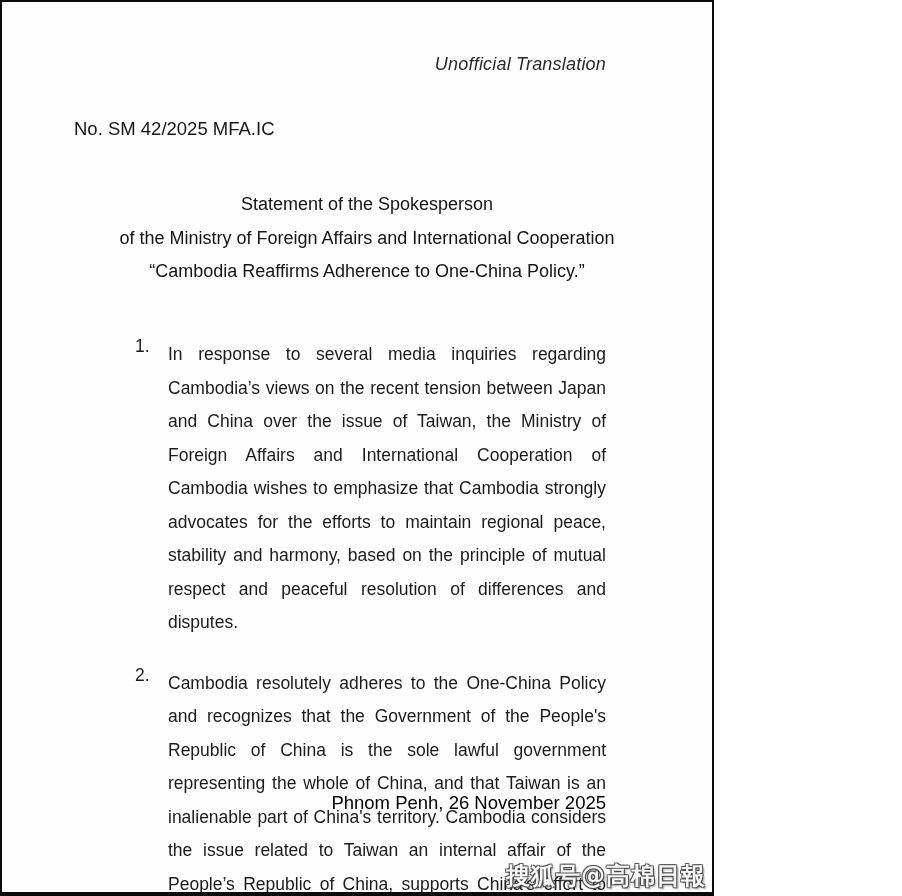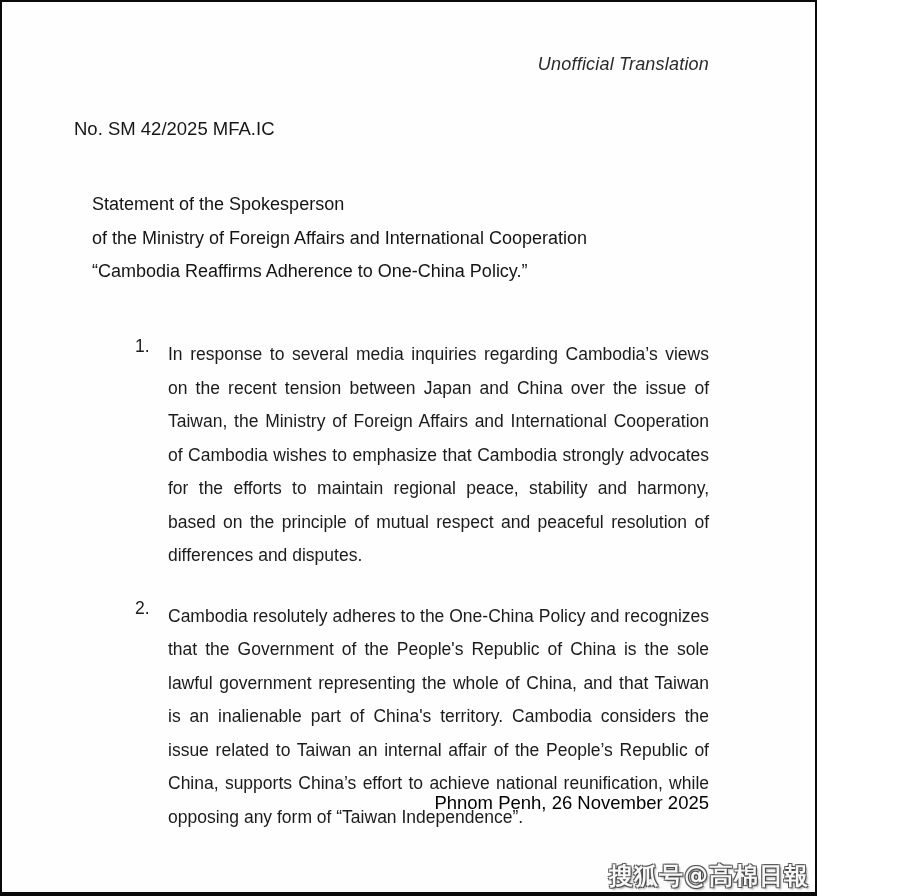--- a/index.html
+++ b/index.html
@@ -2,21 +2,21 @@
 <html><head>
 <meta charset="utf-8">
 <style>
   html, body {
     margin: 0;
     padding: 0;
     background: #ffffff;
   }
   .page {
     position: relative;
-    width: 817px;
+    width: 714px;
     height: 896px;
     box-sizing: border-box;
     background: #fefefe;
     border-top: 2px solid #0a0a0a;
     border-left: 2px solid #0a0a0a;
     border-right: 2px solid #0a0a0a;
     border-bottom: 4px solid #0a0a0a;
     font-family: "Liberation Sans", sans-serif;
     color: #1c1c1c;
     overflow: hidden;
@@ -35,20 +35,21 @@
     top: 116px;
     left: 72px;
     font-size: 18.5px;
     color: #161616;
   }
   .title-block {
     position: absolute;
     top: 186px;
     left: 90px;
     right: 70px;
+    text-align: center;
     font-size: 18px;
     line-height: 33.5px;
     color: #141414;
   }
   .body-block {
     position: absolute;
     top: 328px;
     left: 133px;
     right: 106px;
   }

